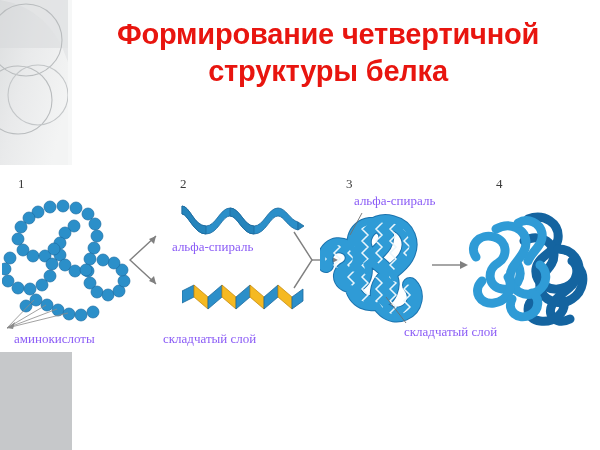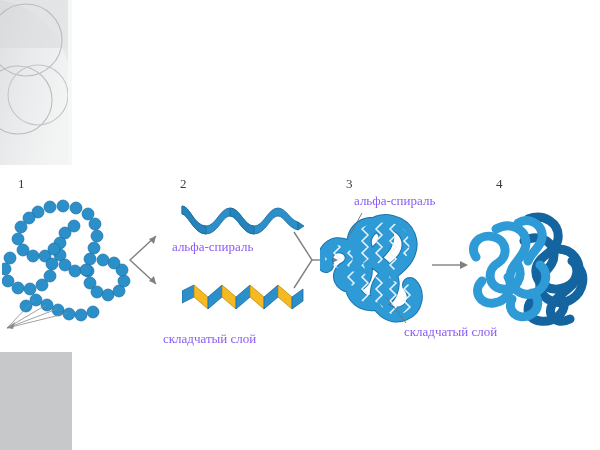--- a/index.html
+++ b/index.html
@@ -97,20 +97,24 @@
       <rect x="0" y="0" width="68" height="48" fill="#d7d9da" opacity="0.55"></rect>
       <path d="M0 0 Q 50 8 68 62 L68 0 Z" fill="#e4e5e6" opacity="0.8"></path>
       <circle cx="26" cy="40" r="36" fill="none" stroke="#b9bcbe" stroke-width="1.1"></circle>
       <circle cx="18" cy="100" r="34" fill="none" stroke="#b9bcbe" stroke-width="1.1"></circle>
       <circle cx="38" cy="95" r="30" fill="none" stroke="#c3c6c8" stroke-width="1.1"></circle>
       <rect x="68" y="0" width="4" height="165" fill="#f6f7f7"></rect>
     </svg>
   </div>
   <div class="deco-bottom-block"></div>
 
+  <div class="title">
+    <span class="title-line">Формирование четвертичной</span>
+    <span class="title-line">структуры белка</span>
+  </div>
 
   <div class="stage-num num-1">1</div>
   <div class="stage-num num-2">2</div>
   <div class="stage-num num-3">3</div>
   <div class="stage-num num-4">4</div>
 
   <div class="fig" style="left:2px; top:196px;">
     <svg width="135" height="140" viewBox="0 0 135 140">
       <g fill="#2b8fc9" stroke="#1d6fa5" stroke-width="0.7">
 
@@ -170,20 +174,21 @@
 
       <g stroke="#8a8a8a" stroke-width="0.8" fill="none">
         <path d="M32 104 L5 132"></path>
         <path d="M44 109 L5 132"></path>
         <path d="M55 113 L5 132"></path>
         <path d="M66 117 L5 132"></path>
       </g>
       <path d="M5 132 L13 126 L11 133 Z" fill="#8a8a8a"></path>
     </svg>
   </div>
+  <div class="lbl lbl-aminoacids">аминокислоты</div>
 
   <div class="fig" style="left:124px; top:232px;">
     <svg width="40" height="56" viewBox="0 0 40 56">
       <g stroke="#808080" stroke-width="1.4" fill="none">
         <path d="M32 4 L6 28 L32 52"></path>
       </g>
       <path d="M32 4 L25 7 L30 12 Z" fill="#808080"></path>
       <path d="M32 52 L25 49 L30 44 Z" fill="#808080"></path>
     </svg>
   </div>

